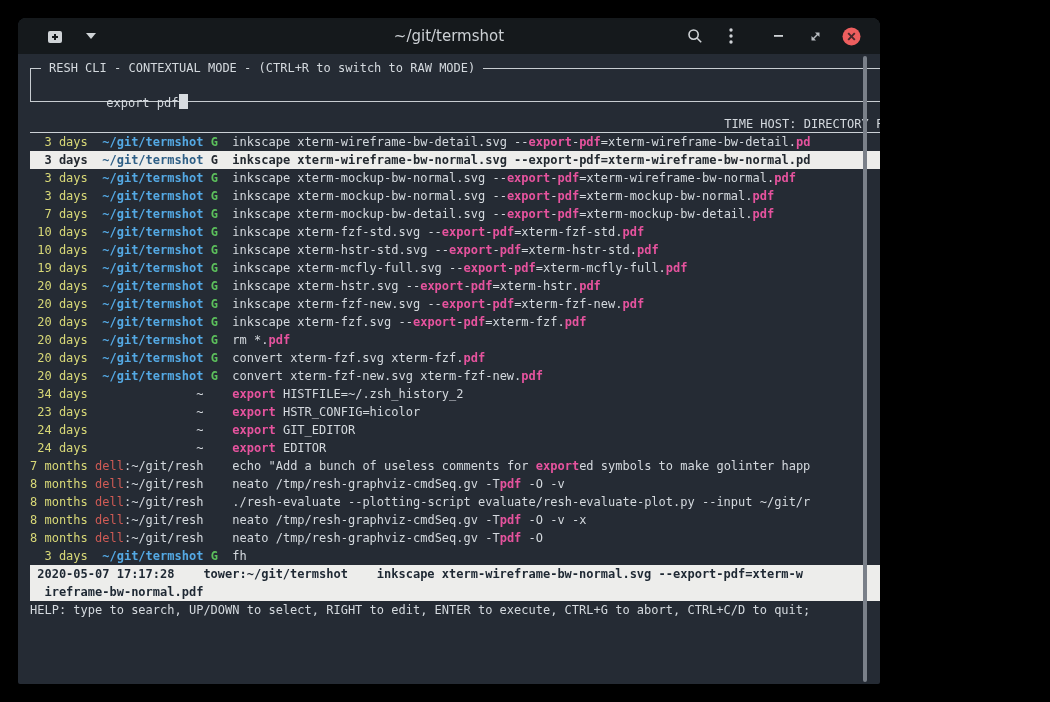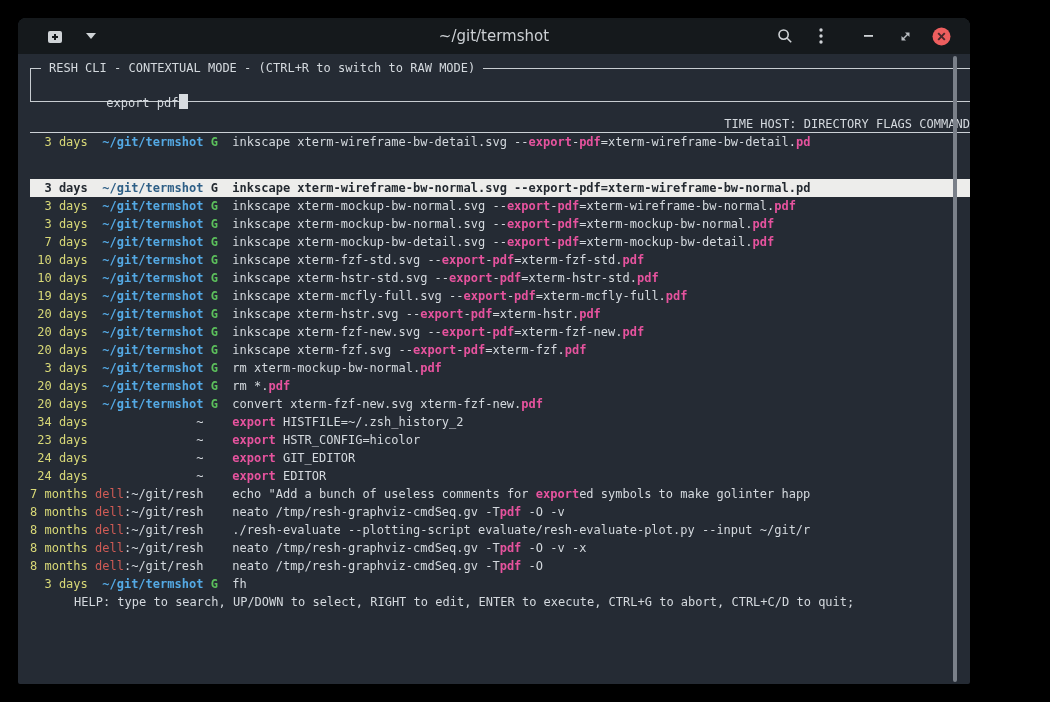--- a/index.html
+++ b/index.html
@@ -15,21 +15,21 @@
     --sel-bg:#ededeb;
     --sel-fg:#232930;
     --sel-path:#2e5f86;
     --close-red:#ed5e5e;
     --border-light:#c8cdd1;
   }
   *{margin:0;padding:0;box-sizing:border-box;}
   html,body{width:1050px;height:702px;background:var(--bg-outer);overflow:hidden;}
   body{font-family:"DejaVu Sans Mono", monospace;}
 
-  .window{position:absolute;left:18px;top:18px;width:952px;height:666px;
+  .window{position:absolute;left:18px;top:18px;width:862px;height:666px;
     background:var(--term-bg);border-radius:8px 8px 2px 2px;overflow:hidden;}
 
   
   .titlebar{height:36px;background:var(--titlebar-bg);display:flex;align-items:center;
     font-family:"DejaVu Sans", "Liberation Sans", sans-serif;color:#ccd0d4;position:relative;}
   .tb-left{display:flex;align-items:center;gap:6px;margin-left:22px;}
   .tb-title{position:absolute;left:0;right:0;text-align:center;font-size:15px;pointer-events:none;}
   .tb-right{margin-left:auto;display:flex;align-items:center;margin-right:14px;}
   .tb-btn{width:30px;height:30px;display:flex;align-items:center;justify-content:center;cursor:default;}
   .gap-lg{width:18px;}
@@ -51,27 +51,27 @@
     height:18px;color:var(--fg);text-align:right;}
 
   .rows .row{height:18px;white-space:pre;overflow:hidden;}
   .row span{color:var(--fg);}
   .row .t-time{color:var(--time-yellow);}
   .row .t-path{color:var(--path-blue);font-weight:700;}
   .row .t-host{color:var(--host-red);}
   .row .t-plain{color:var(--fg);}
   .row .t-flag{color:var(--flag-green);font-weight:700;}
   .row .m{color:var(--match-pink);font-weight:700;}
-  .row.selected{background:var(--sel-bg);font-weight:700;margin-top:28px;}
+  .row.selected{background:var(--sel-bg);font-weight:700;}
   .row.selected span{color:var(--sel-fg);}
   .row.selected span.t-path{color:var(--sel-path);}
 
   .status{background:var(--sel-bg);color:#1e2833;font-weight:700;width:976px;}
   .status div{height:18px;white-space:pre;overflow:hidden;}
-  .help-line{height:18px;white-space:pre;overflow:hidden;color:var(--fg);margin-left:44px;}
+  .help-line{height:18px;white-space:pre;overflow:hidden;color:var(--fg);}
 
   .scrollbar-track{position:absolute;top:2px;bottom:2px;right:13px;width:4px;}
   .scrollbar-thumb{position:absolute;top:0;bottom:0;width:4px;background:#7a8089;border-radius:2px;}
 
   svg{display:block;}
 </style>
 </head>
 <body>
 
 <div class="window">
@@ -165,35 +165,39 @@
           <div class="row selected"><span class="t-time">  3 days</span><span class="t-plain">  </span><span class="t-path">~/git/termshot</span><span class="t-plain"> </span><span class="t-flag">G</span><span class="t-plain">  </span><span class="d">inkscape xterm-wireframe-bw-normal.svg --</span><span class="m">export</span><span class="d">-</span><span class="m">pdf</span><span class="d">=xterm-wireframe-bw-normal.</span><span class="m">pd</span></div>
           <div class="row"><span class="t-time">  3 days</span><span class="t-plain">  </span><span class="t-path">~/git/termshot</span><span class="t-plain"> </span><span class="t-flag">G</span><span class="t-plain">  </span><span class="d">inkscape xterm-mockup-bw-normal.svg --</span><span class="m">export</span><span class="d">-</span><span class="m">pdf</span><span class="d">=xterm-wireframe-bw-normal.</span><span class="m">pdf</span></div>
           <div class="row"><span class="t-time">  3 days</span><span class="t-plain">  </span><span class="t-path">~/git/termshot</span><span class="t-plain"> </span><span class="t-flag">G</span><span class="t-plain">  </span><span class="d">inkscape xterm-mockup-bw-normal.svg --</span><span class="m">export</span><span class="d">-</span><span class="m">pdf</span><span class="d">=xterm-mockup-bw-normal.</span><span class="m">pdf</span></div>
           <div class="row"><span class="t-time">  7 days</span><span class="t-plain">  </span><span class="t-path">~/git/termshot</span><span class="t-plain"> </span><span class="t-flag">G</span><span class="t-plain">  </span><span class="d">inkscape xterm-mockup-bw-detail.svg --</span><span class="m">export</span><span class="d">-</span><span class="m">pdf</span><span class="d">=xterm-mockup-bw-detail.</span><span class="m">pdf</span></div>
           <div class="row"><span class="t-time"> 10 days</span><span class="t-plain">  </span><span class="t-path">~/git/termshot</span><span class="t-plain"> </span><span class="t-flag">G</span><span class="t-plain">  </span><span class="d">inkscape xterm-fzf-std.svg --</span><span class="m">export</span><span class="d">-</span><span class="m">pdf</span><span class="d">=xterm-fzf-std.</span><span class="m">pdf</span></div>
           <div class="row"><span class="t-time"> 10 days</span><span class="t-plain">  </span><span class="t-path">~/git/termshot</span><span class="t-plain"> </span><span class="t-flag">G</span><span class="t-plain">  </span><span class="d">inkscape xterm-hstr-std.svg --</span><span class="m">export</span><span class="d">-</span><span class="m">pdf</span><span class="d">=xterm-hstr-std.</span><span class="m">pdf</span></div>
           <div class="row"><span class="t-time"> 19 days</span><span class="t-plain">  </span><span class="t-path">~/git/termshot</span><span class="t-plain"> </span><span class="t-flag">G</span><span class="t-plain">  </span><span class="d">inkscape xterm-mcfly-full.svg --</span><span class="m">export</span><span class="d">-</span><span class="m">pdf</span><span class="d">=xterm-mcfly-full.</span><span class="m">pdf</span></div>
           <div class="row"><span class="t-time"> 20 days</span><span class="t-plain">  </span><span class="t-path">~/git/termshot</span><span class="t-plain"> </span><span class="t-flag">G</span><span class="t-plain">  </span><span class="d">inkscape xterm-hstr.svg --</span><span class="m">export</span><span class="d">-</span><span class="m">pdf</span><span class="d">=xterm-hstr.</span><span class="m">pdf</span></div>
           <div class="row"><span class="t-time"> 20 days</span><span class="t-plain">  </span><span class="t-path">~/git/termshot</span><span class="t-plain"> </span><span class="t-flag">G</span><span class="t-plain">  </span><span class="d">inkscape xterm-fzf-new.svg --</span><span class="m">export</span><span class="d">-</span><span class="m">pdf</span><span class="d">=xterm-fzf-new.</span><span class="m">pdf</span></div>
           <div class="row"><span class="t-time"> 20 days</span><span class="t-plain">  </span><span class="t-path">~/git/termshot</span><span class="t-plain"> </span><span class="t-flag">G</span><span class="t-plain">  </span><span class="d">inkscape xterm-fzf.svg --</span><span class="m">export</span><span class="d">-</span><span class="m">pdf</span><span class="d">=xterm-fzf.</span><span class="m">pdf</span></div>
-          <div class="row"><span class="t-time">  3 days</span><span class="t-plain">  </span><span class="t-path">~/git/termshot</span><span class="t-plain"> </span><span class="t-flag">G</span><span class="t-plain">  </span><span class="d">rm xterm-mockup-bw-normal.</span><span class="m">pdf</span></div>
           <div class="row"><span class="t-time"> 20 days</span><span class="t-plain">  </span><span class="t-path">~/git/termshot</span><span class="t-plain"> </span><span class="t-flag">G</span><span class="t-plain">  </span><span class="d">rm *.</span><span class="m">pdf</span></div>
+          <div class="row"><span class="t-time"> 20 days</span><span class="t-plain">  </span><span class="t-path">~/git/termshot</span><span class="t-plain"> </span><span class="t-flag">G</span><span class="t-plain">  </span><span class="d">convert xterm-fzf.svg xterm-fzf.</span><span class="m">pdf</span></div>
           <div class="row"><span class="t-time"> 20 days</span><span class="t-plain">  </span><span class="t-path">~/git/termshot</span><span class="t-plain"> </span><span class="t-flag">G</span><span class="t-plain">  </span><span class="d">convert xterm-fzf-new.svg xterm-fzf-new.</span><span class="m">pdf</span></div>
           <div class="row"><span class="t-time"> 34 days</span><span class="t-plain">               </span><span class="t-plain">~</span><span class="t-plain"> </span><span class="t-flag"> </span><span class="t-plain">  </span><span class="m">export</span><span class="d"> HISTFILE=~/.zsh_history_2</span></div>
           <div class="row"><span class="t-time"> 23 days</span><span class="t-plain">               </span><span class="t-plain">~</span><span class="t-plain"> </span><span class="t-flag"> </span><span class="t-plain">  </span><span class="m">export</span><span class="d"> HSTR_CONFIG=hicolor</span></div>
           <div class="row"><span class="t-time"> 24 days</span><span class="t-plain">               </span><span class="t-plain">~</span><span class="t-plain"> </span><span class="t-flag"> </span><span class="t-plain">  </span><span class="m">export</span><span class="d"> GIT_EDITOR</span></div>
           <div class="row"><span class="t-time"> 24 days</span><span class="t-plain">               </span><span class="t-plain">~</span><span class="t-plain"> </span><span class="t-flag"> </span><span class="t-plain">  </span><span class="m">export</span><span class="d"> EDITOR</span></div>
           <div class="row"><span class="t-time">7 months</span><span class="t-plain"> </span><span class="t-host">dell</span><span class="t-plain">:~/git/resh</span><span class="t-plain"> </span><span class="t-flag"> </span><span class="t-plain">  </span><span class="d">echo "Add a bunch of useless comments for </span><span class="m">export</span><span class="d">ed symbols to make golinter happ</span></div>
           <div class="row"><span class="t-time">8 months</span><span class="t-plain"> </span><span class="t-host">dell</span><span class="t-plain">:~/git/resh</span><span class="t-plain"> </span><span class="t-flag"> </span><span class="t-plain">  </span><span class="d">neato /tmp/resh-graphviz-cmdSeq.gv -T</span><span class="m">pdf</span><span class="d"> -O -v</span></div>
           <div class="row"><span class="t-time">8 months</span><span class="t-plain"> </span><span class="t-host">dell</span><span class="t-plain">:~/git/resh</span><span class="t-plain"> </span><span class="t-flag"> </span><span class="t-plain">  </span><span class="d">./resh-evaluate --plotting-script evaluate/resh-evaluate-plot.py --input ~/git/r</span></div>
           <div class="row"><span class="t-time">8 months</span><span class="t-plain"> </span><span class="t-host">dell</span><span class="t-plain">:~/git/resh</span><span class="t-plain"> </span><span class="t-flag"> </span><span class="t-plain">  </span><span class="d">neato /tmp/resh-graphviz-cmdSeq.gv -T</span><span class="m">pdf</span><span class="d"> -O -v -x</span></div>
           <div class="row"><span class="t-time">8 months</span><span class="t-plain"> </span><span class="t-host">dell</span><span class="t-plain">:~/git/resh</span><span class="t-plain"> </span><span class="t-flag"> </span><span class="t-plain">  </span><span class="d">neato /tmp/resh-graphviz-cmdSeq.gv -T</span><span class="m">pdf</span><span class="d"> -O</span></div>
           <div class="row"><span class="t-time">  3 days</span><span class="t-plain">  </span><span class="t-path">~/git/termshot</span><span class="t-plain"> </span><span class="t-flag">G</span><span class="t-plain">  </span><span class="d">fh</span></div>
         </div>
 
+      <div class="status">
+        <div> 2020-05-07 17:17:28    tower:~/git/termshot    inkscape xterm-wireframe-bw-normal.svg --export-pdf=xterm-w</div>
+        <div>  ireframe-bw-normal.pdf</div>
+      </div>
 
       <div class="help-line">HELP: type to search, UP/DOWN to select, RIGHT to edit, ENTER to execute, CTRL+G to abort, CTRL+C/D to quit;</div>
     </div>
 
     <div class="scrollbar-track">
       <div class="scrollbar-thumb"></div>
     </div>
   </div>
 
 </div>

